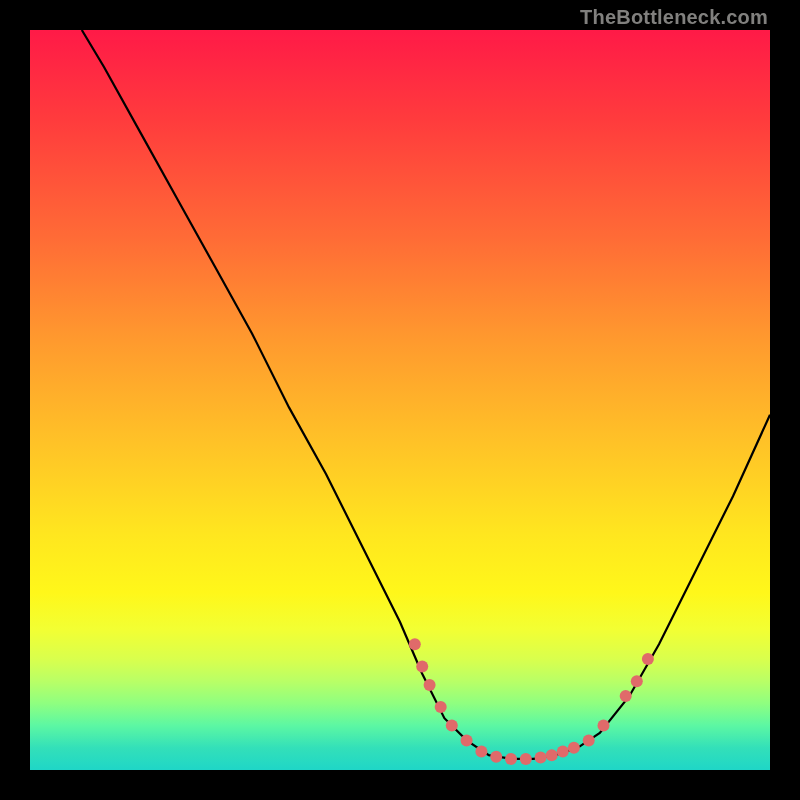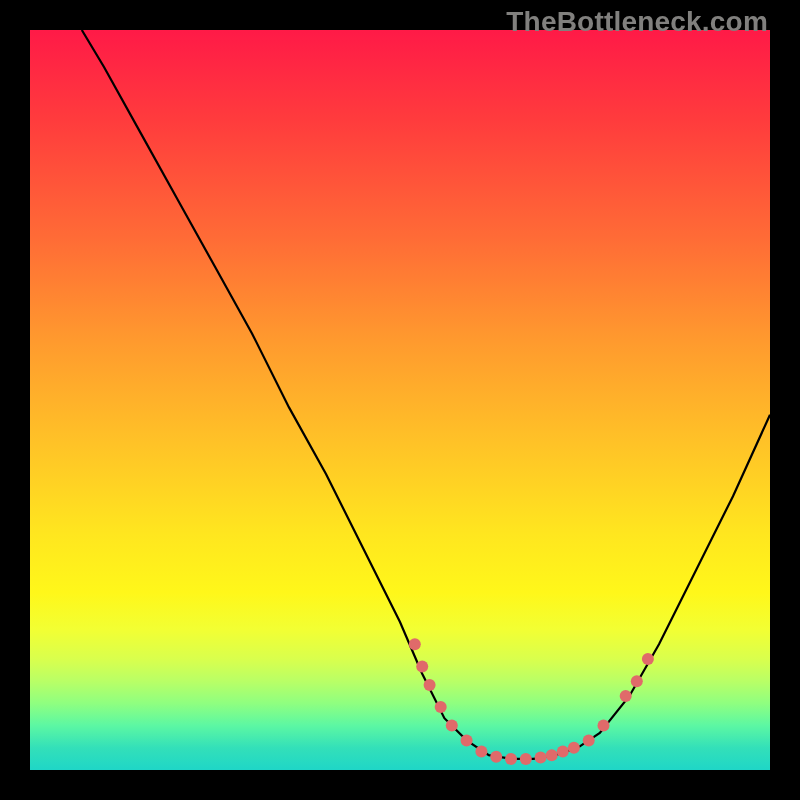--- a/index.html
+++ b/index.html
@@ -41,21 +41,21 @@
       #5cf7a3 94%,
       #33e0b9 97%,
       #1fd6c7 100%
     );
   }
   .attribution {
     position: absolute;
     top: 6px;
     right: 32px;
     font-family: Arial, Helvetica, sans-serif;
-    font-size: 28px;
+    font-size: 20px;
     font-weight: 600;
     color: #81807e;
     letter-spacing: 0.2px;
     margin-left: 24px;
   }
   svg.curve {
     position: absolute;
     left: 0;
     top: 0;
     width: 740px;

